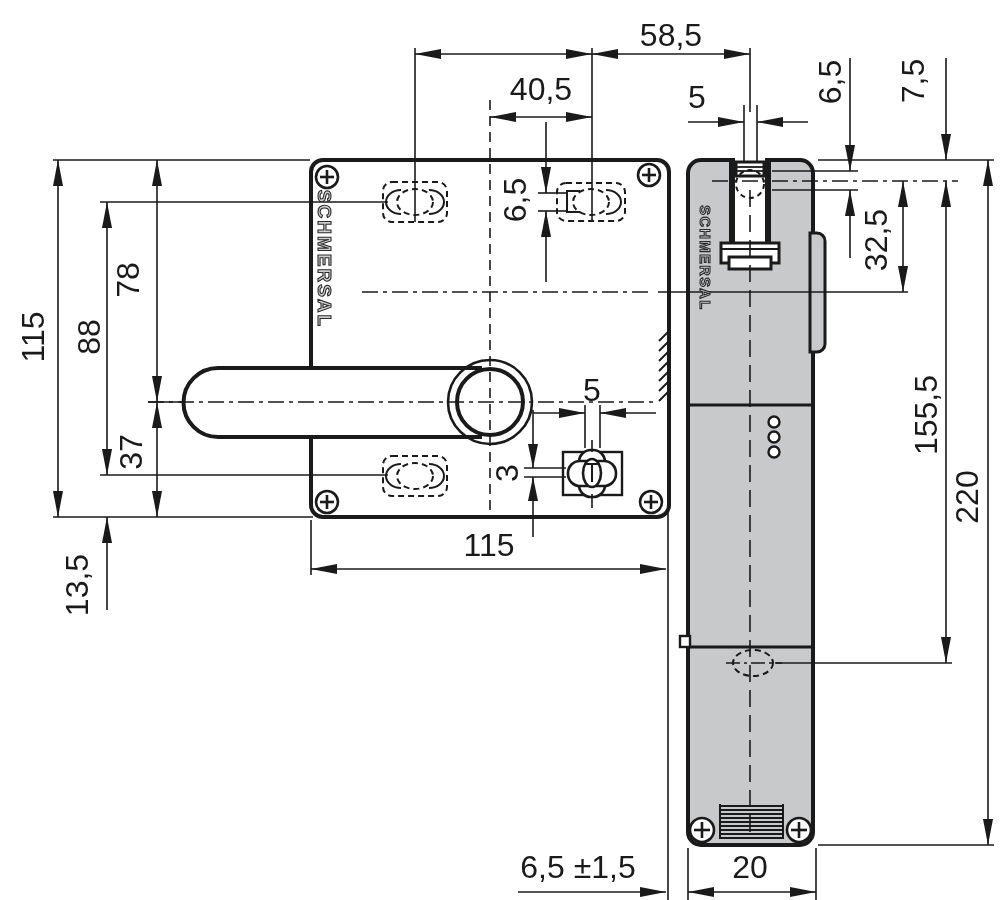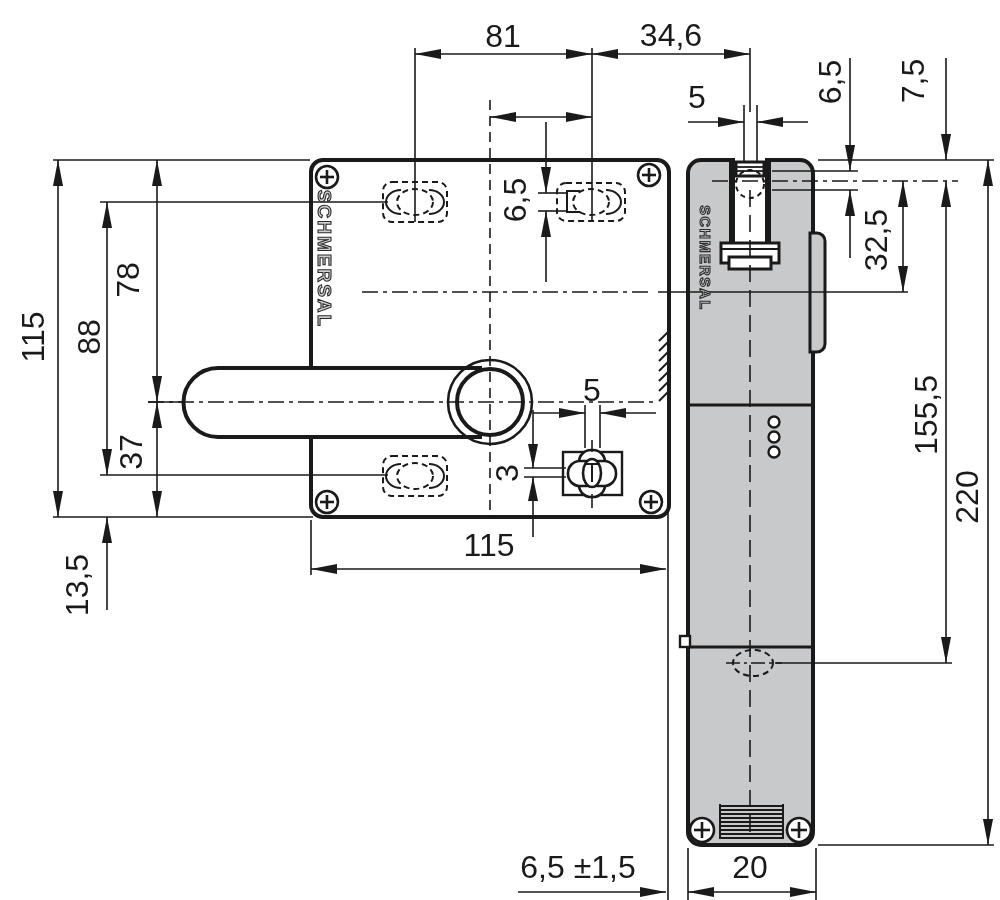--- a/index.html
+++ b/index.html
@@ -256,22 +256,22 @@
       <polygon points="946,181 941,207 951,207"></polygon>
           <polygon points="946,663 941,637 951,637"></polygon>
       <polygon points="903,181 898,207 908,207"></polygon>
           <polygon points="903,292 898,266 908,266"></polygon>
       <polygon points="988,160 983,186 993,186"></polygon>
           <polygon points="988,845 983,819 993,819"></polygon>
     </g>
   </g>
 </svg>
 
-<div class="dim" style="left:503px; top:36px;">81</div>
-<div class="dim" style="left:671px; top:35px;">34,6</div>
+<div class="dim" style="left:671px; top:35px;">58,5</div>
+<div class="dim" style="left:541px; top:89px;">40,5</div>
 <div class="dim" style="left:697px; top:97px;">5</div>
 <div class="dim v" style="left:515px; top:200px;">6,5</div>
 <div class="dim v" style="left:33px; top:337px;">115</div>
 <div class="dim v" style="left:89px; top:337px;">88</div>
 <div class="dim v" style="left:128px; top:280px;">78</div>
 <div class="dim v" style="left:131px; top:452px;">37</div>
 <div class="dim v" style="left:77px; top:585px;">13,5</div>
 <div class="dim" style="left:592px; top:390px;">5</div>
 <div class="dim v" style="left:507px; top:473px;">3</div>
 <div class="dim v" style="left:830px; top:82px;">6,5</div>

